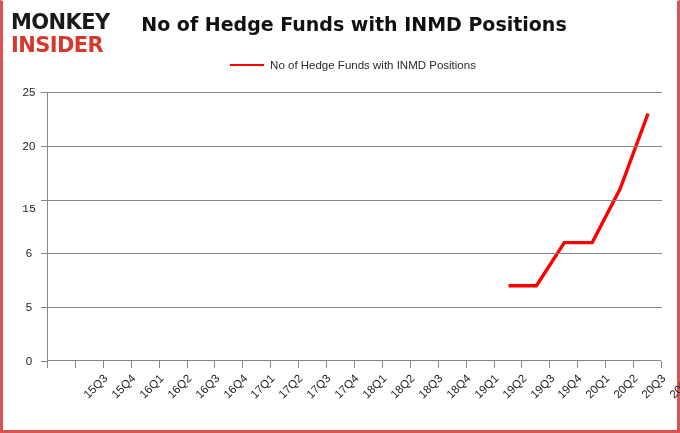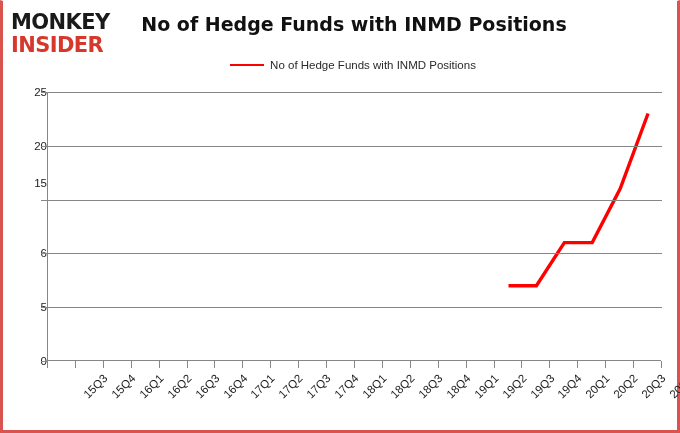--- a/index.html
+++ b/index.html
@@ -90,21 +90,21 @@
     left: 0; top: 0;
     width: 614px; height: 269px;
     overflow: visible;
   }
 
   
   .ytick-label {
     position: absolute;
     right: 0;
     width: 36px;
-    text-align: right;
+    text-align: center;
     font-size: 11.5px;
     color: #1c1c1c;
     transform: translateY(-50%);
   }
   .ytick-mark {
     position: absolute;
     left: 38px; width: 6px; height: 0;
     border-top: 1px solid #868686;
   }
   #yaxis {
@@ -152,21 +152,21 @@
     <span class="ltext">No of Hedge Funds with INMD  Positions</span>
   </div>
 
   <div id="yaxis">
       <div class="ytick-label" style="top: 269px;">0</div>
       <div class="ytick-mark" style="top: 269px;"></div>
       <div class="ytick-label" style="top: 215.2px;">5</div>
       <div class="ytick-mark" style="top: 215.2px;"></div>
       <div class="ytick-label" style="top: 161.4px;">6</div>
       <div class="ytick-mark" style="top: 161.4px;"></div>
-      <div class="ytick-label" style="top: 91px;">15</div>
+      <div class="ytick-label" style="top: 116px; font-family: Liberation Mono, monospace;">15</div>
       <div class="ytick-mark" style="top: 107.6px;"></div>
       <div class="ytick-label" style="top: 53.8px;">20</div>
       <div class="ytick-mark" style="top: 53.8px;"></div>
       <div class="ytick-label" style="top: 0px;">25</div>
       <div class="ytick-mark" style="top: 0px;"></div>
     </div>
 
   <div id="plot">
     <svg id="series-svg" viewBox="0 0 614 269" preserveAspectRatio="none">
       <polyline id="series-path" fill="none" stroke="#ff0000" stroke-width="3.4" stroke-linejoin="miter" stroke-linecap="butt" points="460.50,193.68 488.41,193.68 516.32,150.64 544.23,150.64 572.14,96.84 600.05,21.52"></polyline>

